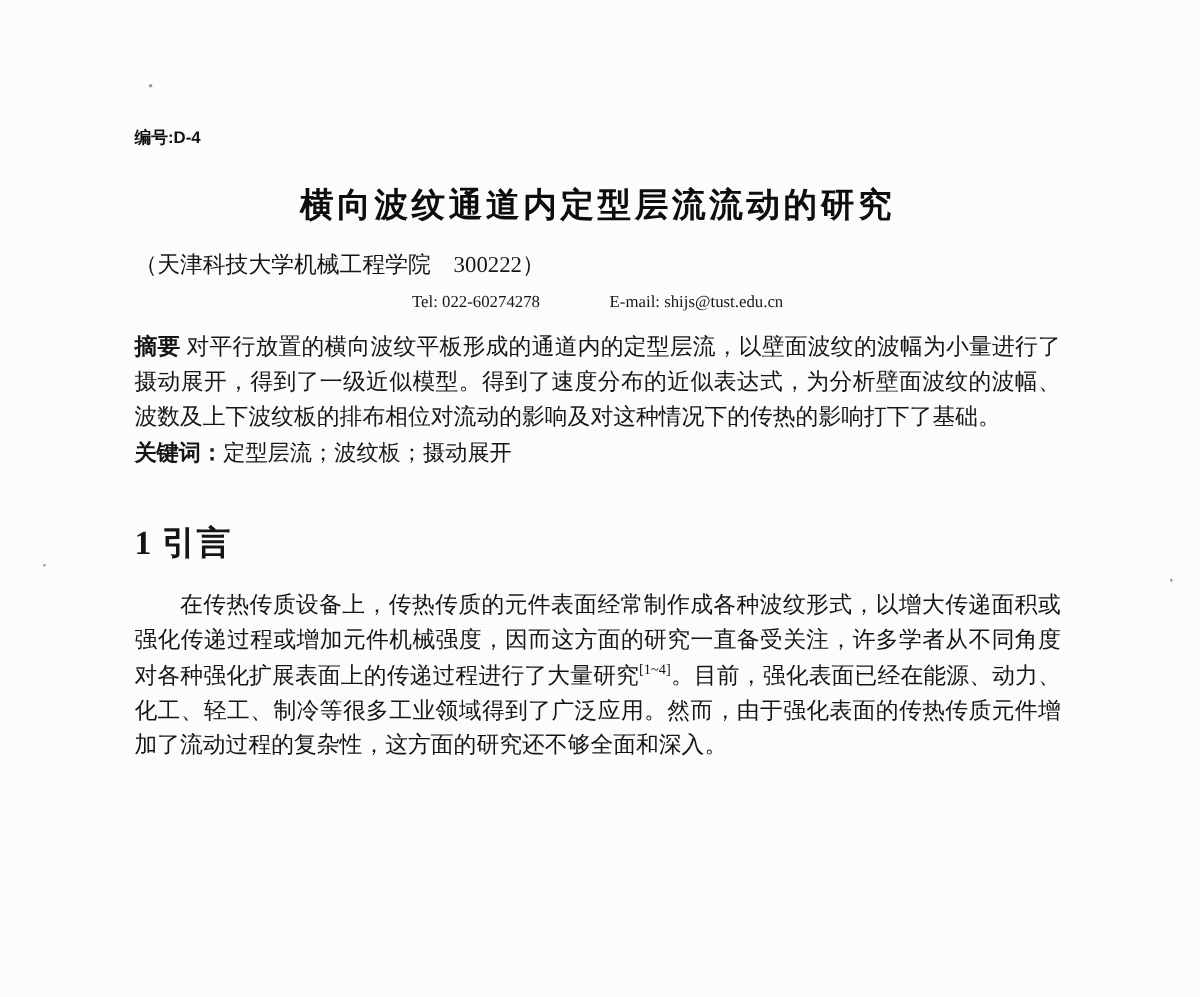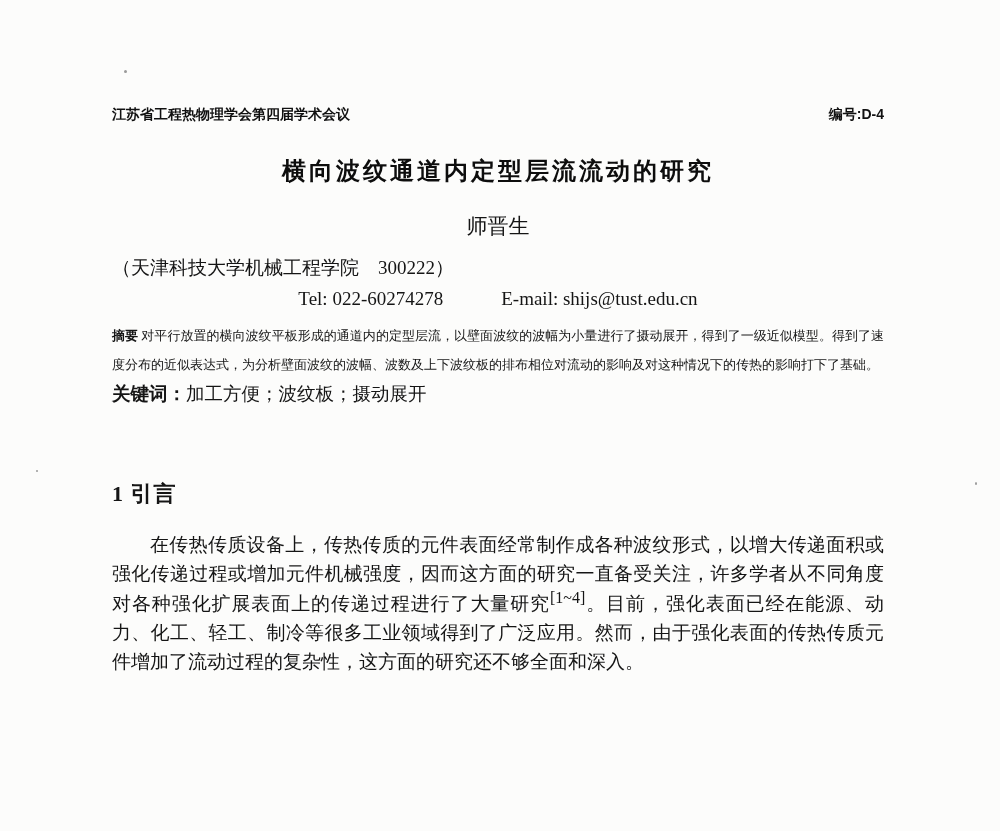--- a/index.html
+++ b/index.html
@@ -26,104 +26,102 @@
     font-family: "Liberation Sans", sans-serif;
     font-weight: bold;
     font-size: 14px;
     color: #111;
   }
   .paper-title {
     margin-top: 24px;
     text-align: center;
     font-family: "Liberation Sans", sans-serif;
     font-weight: bold;
-    font-size: 24px;
+    font-size: 28px;
     letter-spacing: 3px;
     line-height: 46px;
     color: #0d0d0d;
   }
   .author {
     margin-top: 18px;
     text-align: center;
     font-size: 21px;
     line-height: 28px;
   }
   .affiliation {
     margin-top: 15px;
     text-align: left;
     font-size: 19px;
     line-height: 26px;
   }
   .contact {
     margin-top: 5px;
     text-align: center;
-    font-size: 19px;
+    font-size: 14px;
     line-height: 26px;
   }
   .contact .gap { display: inline-block; width: 58px; }
   .abstract {
     margin-top: 9px;
-    font-size: 13px;
+    font-size: 19px;
     line-height: 29px;
     text-align: justify;
   }
   .abstract b, .keywords b { font-family: "Liberation Sans", sans-serif; font-weight: bold; }
   .keywords {
     font-size: 18.5px;
     line-height: 29px;
   }
   .section-heading {
-    margin-top: 70px;
-    font-size: 22px;
+    margin-top: 46px;
+    font-size: 28px;
     line-height: 30px;
     letter-spacing: 1px;
   }
   .body-para {
     margin-top: 0;
     font-size: 19px;
     line-height: 29.3px;
     text-align: justify;
     text-indent: 2em;
   }
   .body-para.first { margin-top: 21px; }
-  sup { font-size: 16px; vertical-align: super; line-height: 0; }
+  sup { font-size: 12px; vertical-align: super; line-height: 0; }
   .speck {
     position: absolute;
     background: #9a9a9a;
     border-radius: 50%;
   }
 </style>
 </head>
 <body>
 
 <div class="page">
   <span class="speck" style="left:124px; top:70px; width:3px; height:3px;"></span>
   <span class="speck" style="left:36px; top:470px; width:2px; height:2px;"></span>
   <span class="speck" style="left:975px; top:482px; width:2px; height:3px;"></span>
 
   <div class="content">
 
     <div class="header-row">
-      <span>江苏省工程热物理学会第四届学术会议</span>
       <span>编号:D-4</span>
     </div>
 
     <h1 class="paper-title">横向波纹通道内定型层流流动的研究</h1>
 
-    <div class="author">师晋生</div>
 
     <div class="affiliation">（天津科技大学机械工程学院　300222）</div>
 
     <div class="contact">
       <span>Tel: 022-60274278</span><span class="gap"></span><span>E-mail: shijs@tust.edu.cn</span>
     </div>
 
     <p class="abstract"><b>摘要</b> <span>对平行放置的横向波纹平板形成的通道内的定型层流，以壁面波纹的波幅为小量进行了摄动展开，得到了一级近似模型。得到了速度分布的近似表达式，为分析壁面波纹的波幅、波数及上下波纹板的排布相位对流动的影响及对这种情况下的传热的影响打下了基础。</span></p>
 
-    <p class="keywords"><b>关键词：</b><span>加工方便；波纹板；摄动展开</span></p>
+    <p class="keywords"><b>关键词：</b><span>定型层流；波纹板；摄动展开</span></p>
 
     <h2 class="section-heading">1 引言</h2>
 
     <p class="body-para first"><span>在传热传质设备上，传热传质的元件表面经常制作成各种波纹形式，以增大传递面积或强化传递过程或增加元件机械强度，因而这方面的研究一直备受关注，许多学者从不同角度对各种强化扩展表面上的传递过程进行了大量研究</span><sup>[1~4]</sup><span>。目前，强化表面已经在能源、动力、化工、轻工、制冷等很多工业领域得到了广泛应用。然而，由于强化表面的传热传质元件增加了流动过程的复杂性，这方面的研究还不够全面和深入。</span></p>
 
 
   </div>
 </div>
 
 </body></html>

